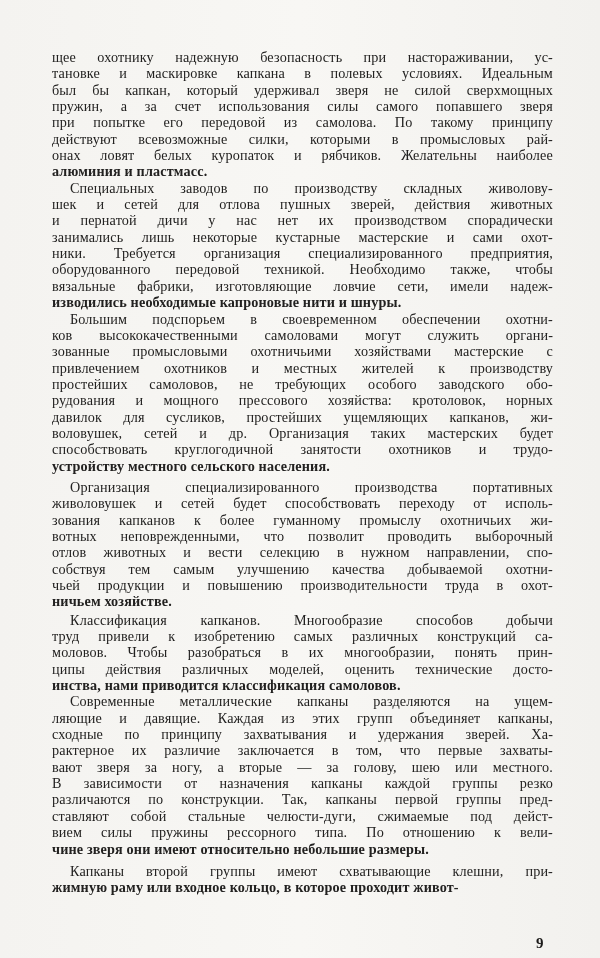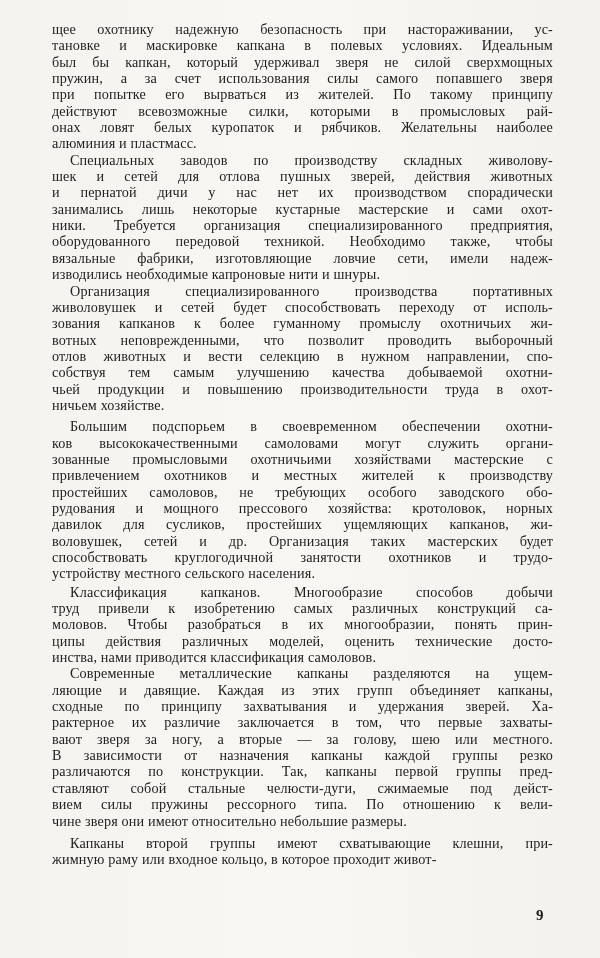--- a/index.html
+++ b/index.html
@@ -10,20 +10,21 @@
     width: 600px;
     height: 958px;
     position: relative;
     overflow: hidden;
     background: linear-gradient(90deg, #f4f3f0 0%, #f8f7f4 50%, #f2f1ee 100%);
     font-family: "Liberation Serif", "DejaVu Serif", serif;
   }
   .page {
     position: absolute;
     inset: 0;
+    margin-top: 28px;
   }
   .text-column {
     position: absolute;
     left: 52px;
     top: 21px;
     width: 501px;
     color: #1f1f1f;
   }
   .para {
     margin: 0;
@@ -36,20 +37,21 @@
   .line {
     font-size: 14.2px;
     line-height: 16.35px;
     letter-spacing: 0.15px;
     text-align: justify;
     text-align-last: justify;
     color: #222120;
   }
   .line.last {
     text-align-last: left;
+    font-weight: bold;
   }
   .para.indent .line.first {
     padding-left: 18px;
   }
   .line b {
     font-weight: 400;
     letter-spacing: 0.2px;
   }
   .page-number {
     position: absolute;
@@ -64,56 +66,56 @@
 </head>
 <body>
 
 <div class="page">
   <div class="text-column">
       <div class="para">
         <div class="line first">щее охотнику надежную безопасность при настораживании, ус-</div>
         <div class="line">тановке и маскировке капкана в полевых условиях. Идеальным</div>
         <div class="line">был бы капкан, который удерживал зверя не силой сверхмощных</div>
         <div class="line">пружин, а за счет использования силы самого попавшего зверя</div>
-        <div class="line">при попытке его вырваться из жителей. По такому принципу</div>
+        <div class="line">при попытке его передовой из самолова. По такому принципу</div>
         <div class="line">действуют всевозможные силки, которыми в промысловых рай-</div>
         <div class="line">онах ловят белых куропаток и рябчиков. Желательны наиболее</div>
         <div class="line last">алюминия и пластмасс.</div>
       </div>
       <div class="para indent">
         <div class="line first">Специальных заводов по производству складных живолову-</div>
         <div class="line">шек и сетей для отлова пушных зверей, действия животных</div>
         <div class="line">и пернатой дичи у нас нет их производством спорадически</div>
         <div class="line">занимались лишь некоторые кустарные мастерские и сами охот-</div>
         <div class="line">ники. Требуется организация специализированного предприятия,</div>
         <div class="line">оборудованного передовой техникой. Необходимо также, чтобы</div>
         <div class="line">вязальные фабрики, изготовляющие ловчие сети, имели надеж-</div>
         <div class="line last">изводились необходимые капроновые нити и шнуры.</div>
       </div>
       <div class="para indent">
-        <div class="line first">Организация специализированного производства портативных</div>
-        <div class="line">живоловушек и сетей будет способствовать переходу от исполь-</div>
-        <div class="line">зования капканов к более гуманному промыслу охотничьих жи-</div>
-        <div class="line">вотных неповрежденными, что позволит проводить выборочный</div>
-        <div class="line">отлов животных и вести селекцию в нужном направлении, спо-</div>
-        <div class="line">собствуя тем самым улучшению качества добываемой охотни-</div>
-        <div class="line">чьей продукции и повышению производительности труда в охот-</div>
-        <div class="line last">ничьем хозяйстве.</div>
-      </div>
-      <div class="para indent">
         <div class="line first">Большим подспорьем в своевременном обеспечении охотни-</div>
         <div class="line">ков высококачественными самоловами могут служить органи-</div>
         <div class="line">зованные промысловыми охотничьими хозяйствами мастерские с</div>
         <div class="line">привлечением охотников и местных жителей к производству</div>
         <div class="line">простейших самоловов, не требующих особого заводского обо-</div>
         <div class="line">рудования и мощного прессового хозяйства: кротоловок, норных</div>
         <div class="line">давилок для сусликов, простейших ущемляющих капканов, жи-</div>
         <div class="line">воловушек, сетей и др. Организация таких мастерских будет</div>
         <div class="line">способствовать круглогодичной занятости охотников и трудо-</div>
         <div class="line last">устройству местного сельского населения.</div>
+      </div>
+      <div class="para indent">
+        <div class="line first">Организация специализированного производства портативных</div>
+        <div class="line">живоловушек и сетей будет способствовать переходу от исполь-</div>
+        <div class="line">зования капканов к более гуманному промыслу охотничьих жи-</div>
+        <div class="line">вотных неповрежденными, что позволит проводить выборочный</div>
+        <div class="line">отлов животных и вести селекцию в нужном направлении, спо-</div>
+        <div class="line">собствуя тем самым улучшению качества добываемой охотни-</div>
+        <div class="line">чьей продукции и повышению производительности труда в охот-</div>
+        <div class="line last">ничьем хозяйстве.</div>
       </div>
       <div class="para indent">
         <div class="line first"><b>Классификация капканов.</b> Многообразие способов добычи</div>
         <div class="line">труд привели к изобретению самых различных конструкций са-</div>
         <div class="line">моловов. Чтобы разобраться в их многообразии, понять прин-</div>
         <div class="line">ципы действия различных моделей, оценить технические досто-</div>
         <div class="line last">инства, нами приводится классификация самоловов.</div>
       </div>
       <div class="para indent">
         <div class="line first">Современные металлические капканы разделяются на ущем-</div>

